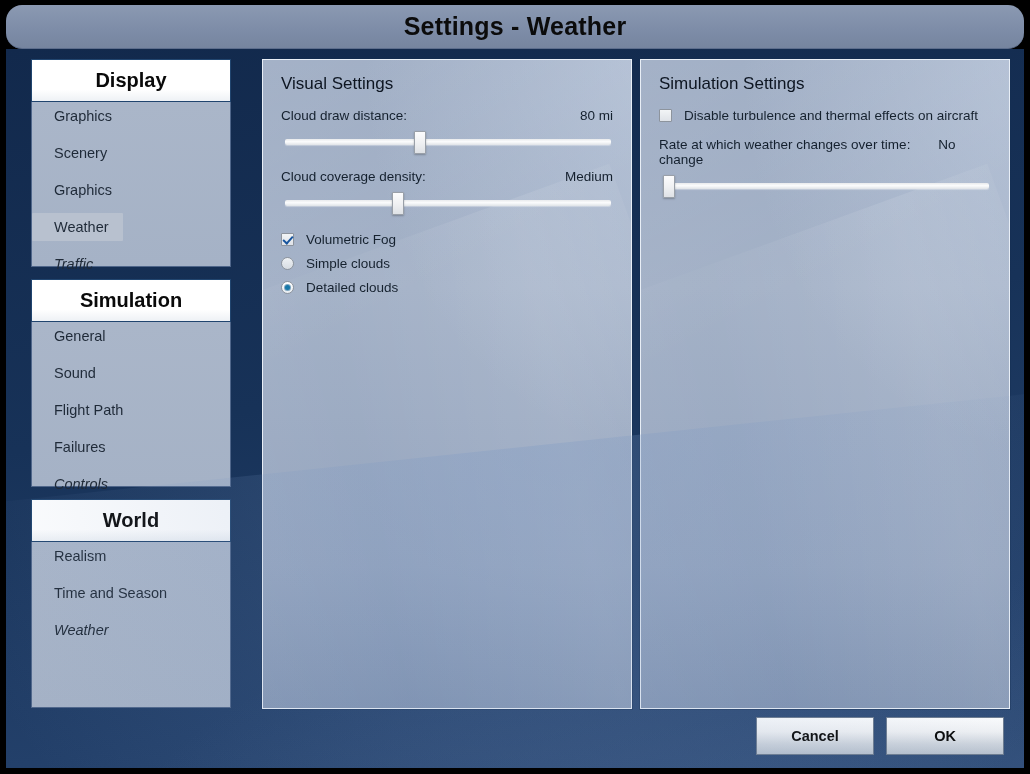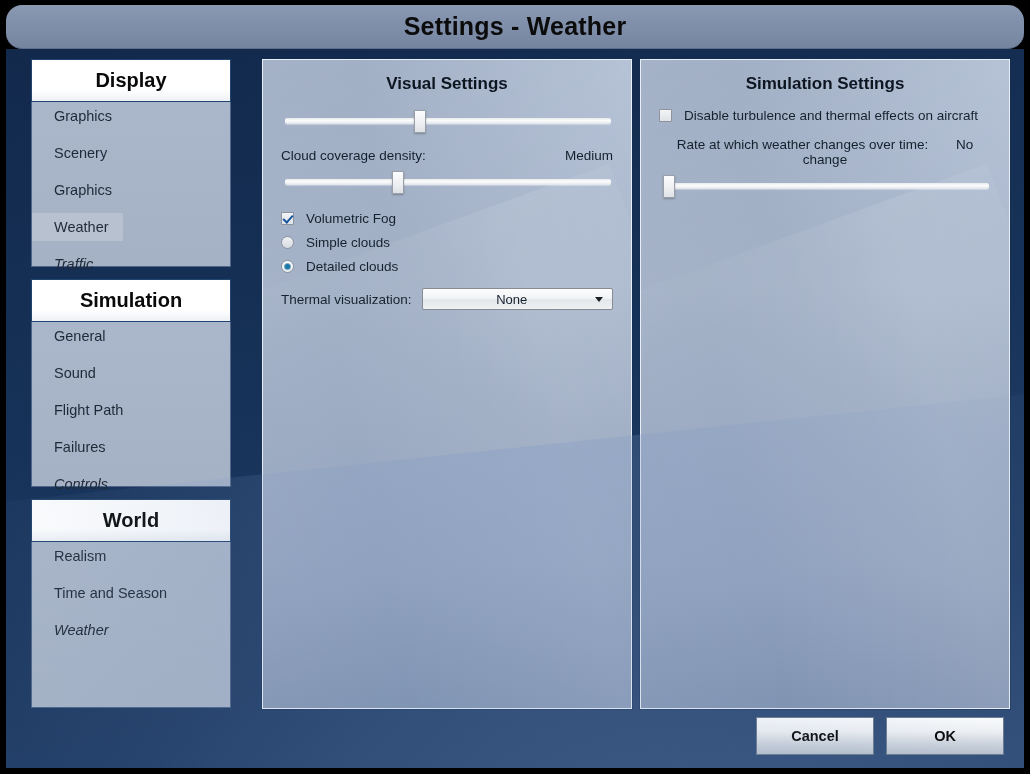--- a/index.html
+++ b/index.html
@@ -41,21 +41,20 @@
 
   
   #frame {
     position: absolute;
     left: 6px; top: 49px;
     width: 1018px; height: 719px;
     background:
       radial-gradient(120% 80% at 80% 120%, rgba(70,100,145,0.55) 0%, rgba(70,100,145,0) 60%),
       linear-gradient(170deg, #12294c 0%, #173258 45%, #23406a 80%, #2d4a74 100%);
     overflow: hidden;
-    text-align: center;
   }
   #frame::after {
     content: "";
     position: absolute;
     left: -10%; bottom: -35%;
     width: 130%; height: 80%;
     background: radial-gradient(ellipse at 50% 0%, rgba(120,150,195,0.28) 0%, rgba(120,150,195,0) 65%);
     transform: rotate(-6deg);
     pointer-events: none;
   }
@@ -124,21 +123,21 @@
     width: 160%; height: 120%;
     background: linear-gradient(98deg, rgba(255,255,255,0.09) 0%, rgba(255,255,255,0.02) 40%, rgba(255,255,255,0.10) 70%, rgba(255,255,255,0) 100%);
     transform: rotate(-20deg);
     pointer-events: none;
   }
   #panel-visual { left: 256px; width: 370px; }
   #panel-simulation { left: 634px; width: 370px; }
 
   .panel-title {
     font-size: 17px;
-    font-weight: bold;
+    font-weight: normal;
     color: #0d1521;
     margin-bottom: 14px;
     position: relative;
     z-index: 2;
   }
 
   .setting-row {
     display: flex;
     justify-content: space-between;
     align-items: baseline;
@@ -322,20 +321,24 @@
           <div class="side-item">Time and Season</div>
           <div class="side-item">Weather</div>
         </div>
       </div>
 
     </div>
 
     <div class="panel" id="panel-visual">
       <div class="panel-title">Visual Settings</div>
 
+      <div class="setting-row">
+        <span class="label">Cloud draw distance:</span>
+        <span class="value">80 mi</span>
+      </div>
       <div class="slider">
         <div class="track"></div>
         <div class="thumb" id="thumb-draw" style="left: 132.74px;"></div>
       </div>
 
       <div class="setting-row" style="margin-top:14px;">
         <span class="label">Cloud coverage density:</span>
         <span class="value">Medium</span>
       </div>
       <div class="slider">
@@ -351,27 +354,20 @@
       <div class="check-row">
         <span class="rbtn"></span>
         <span>Simple clouds</span>
       </div>
 
       <div class="check-row">
         <span class="rbtn selected"></span>
         <span>Detailed clouds</span>
       </div>
 
-      <div class="dropdown-row">
-        <span class="dd-label">Thermal visualization:</span>
-        <div class="dropdown">
-          <span class="dd-value">None</span>
-          <span class="dd-arrow"></span>
-        </div>
-      </div>
     </div>
 
     <div class="panel" id="panel-simulation">
       <div class="panel-title">Simulation Settings</div>
 
       <div class="check-row sim-check-row">
         <span class="cbox"></span>
         <span>Disable turbulence and thermal effects on aircraft</span>
       </div>
 

